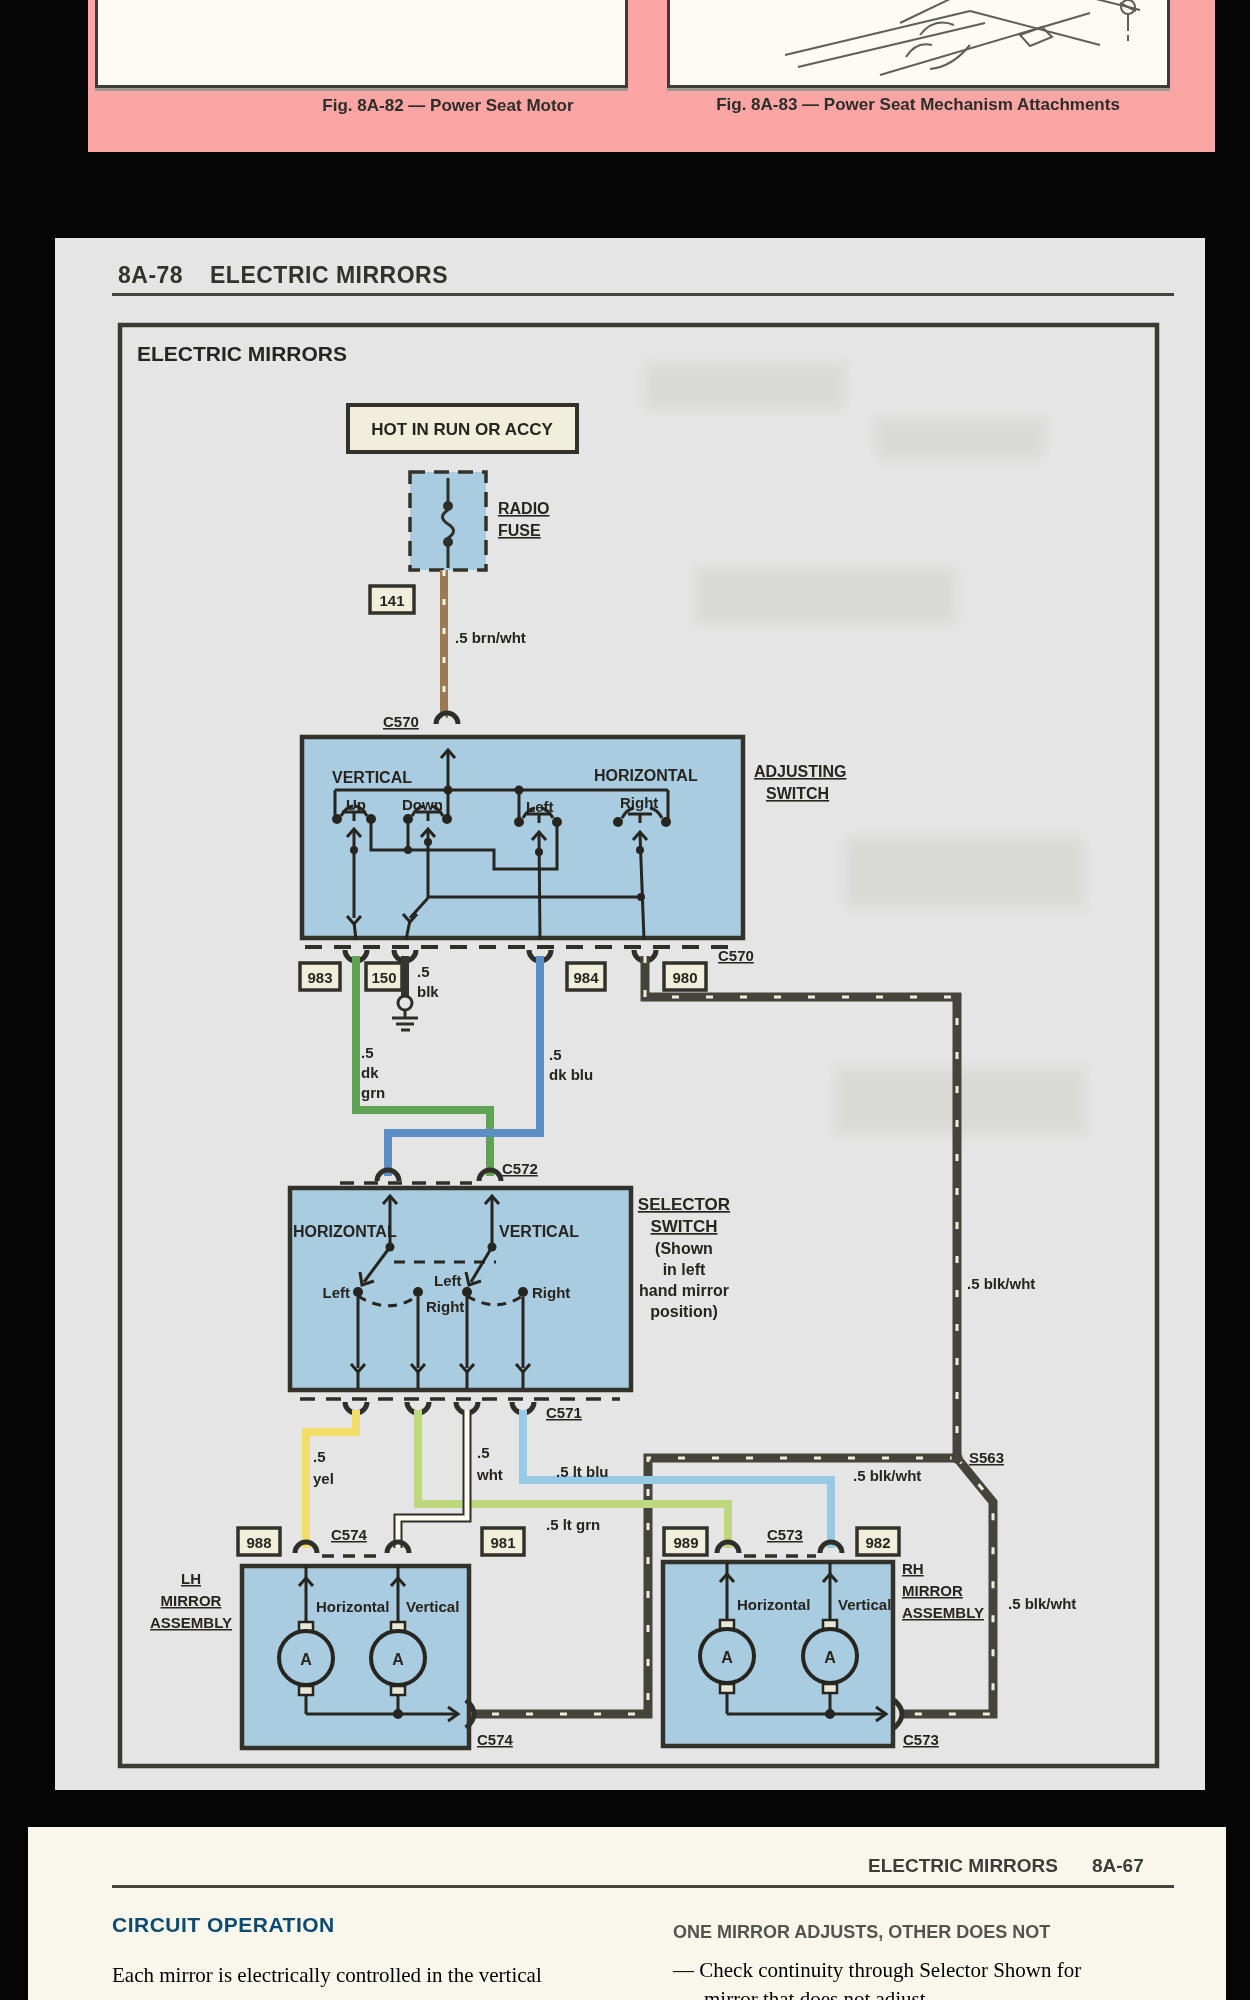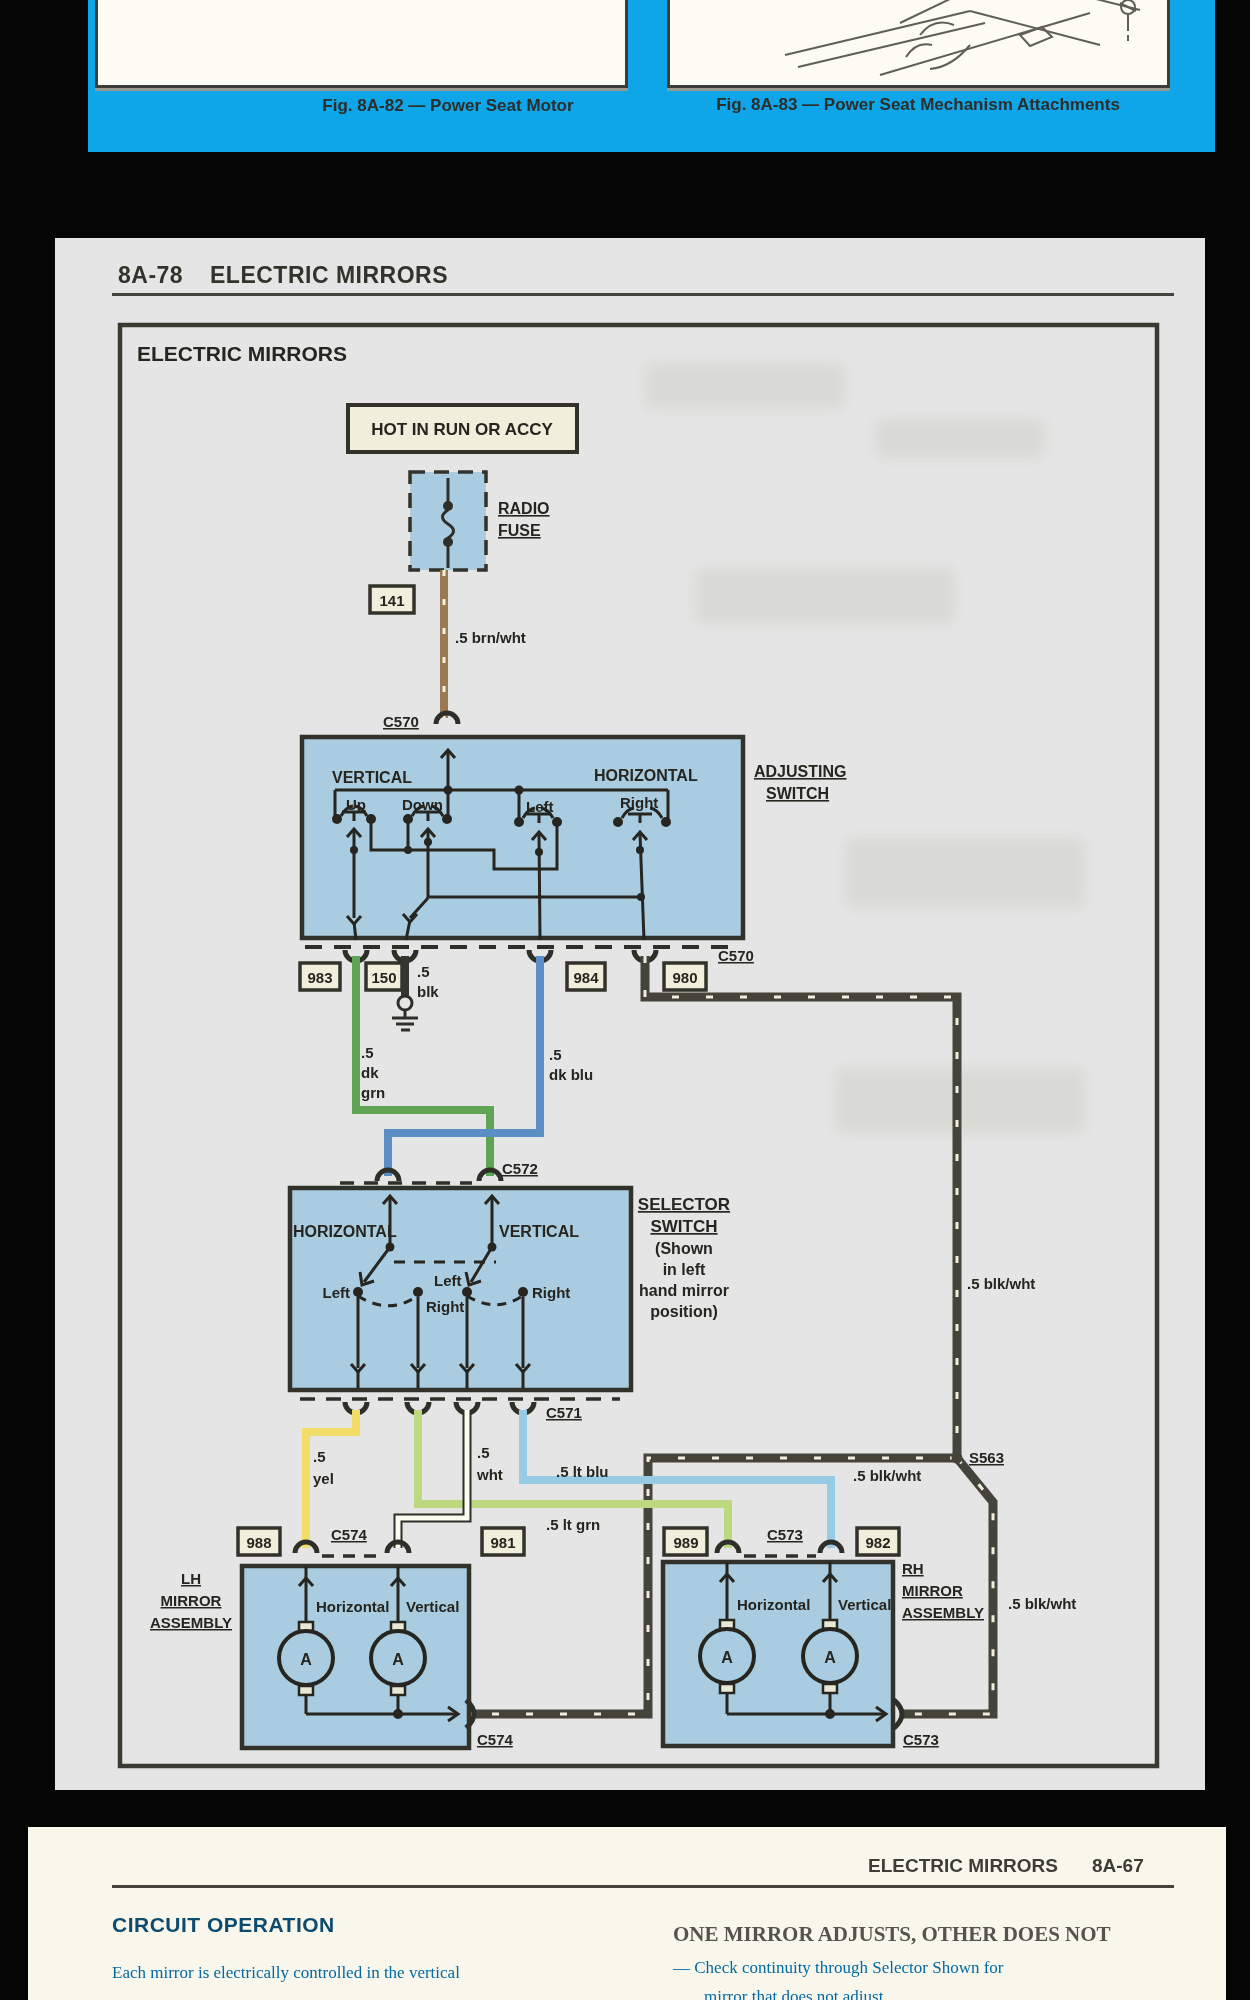--- a/index.html
+++ b/index.html
@@ -1,34 +1,34 @@
 <!DOCTYPE html>
 <html><head>
 <meta charset="utf-8">
 <style>
   html,body{margin:0;padding:0;background:#000;}
   #canvas{position:relative;width:1250px;height:2000px;background:#050505;overflow:hidden;
           font-family:"Liberation Sans",sans-serif;}
   .page{position:absolute;overflow:hidden;}
-  #page-top{left:88px;top:0;width:1127px;height:152px;background:#0ea5e9;}
+  #page-top{left:88px;top:0;width:1127px;height:152px;background:#fca5a5;}
   #page-main{left:55px;top:238px;width:1150px;height:1552px;background:#e5e5e5;}
   #page-bottom{left:28px;top:1827px;width:1198px;height:173px;background:#f9f7ec;}
   .figbox{position:absolute;background:#fcfbf4;border:3px solid #3c3c38;box-shadow:0 3px 0 #9a9a90;}
   .caption{position:absolute;font-size:17px;font-weight:bold;color:#2d2d29;text-align:center;}
   .hdr{position:absolute;font-weight:bold;color:#33332c;font-size:23px;letter-spacing:.5px;}
   .rule{position:absolute;background:#44443c;height:3px;}
   svg{position:absolute;left:0;top:0;}
   text{font-family:"Liberation Sans",sans-serif;font-weight:bold;fill:#26251f;}
   .u{text-decoration:underline;}
   .ghost{position:absolute;background:rgba(115,115,92,.10);filter:blur(6px);border-radius:8px;}
   
   .f-hdr{position:absolute;font-weight:bold;color:#3d3d38;font-size:19px;display:flex;gap:34px;}
   .f-h1{position:absolute;font-weight:bold;color:#0c4a6e;font-size:21px;letter-spacing:.5px;}
-  .f-h2{position:absolute;font-weight:bold;color:#54544f;font-size:21px;font-family:Liberation Serif, serif;}
-  .f-p{position:absolute;font-family:"Liberation Serif",serif;color:#0369a1;font-size:17px;}
+  .f-h2{position:absolute;font-weight:bold;color:#54544f;font-size:18px;}
+  .f-p{position:absolute;font-family:"Liberation Serif",serif;color:#000000;font-size:21px;}
 </style>
 </head>
 <body>
 
 <div id="canvas">
 
   <div id="page-top" class="page">
     <div class="figbox" style="left:7px;top:-32px;width:527px;height:114px;"></div>
     <div class="figbox" style="left:579px;top:-88px;width:497px;height:170px;">
 

